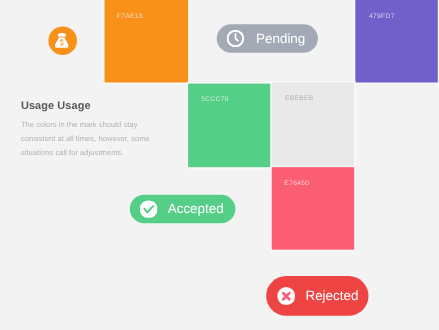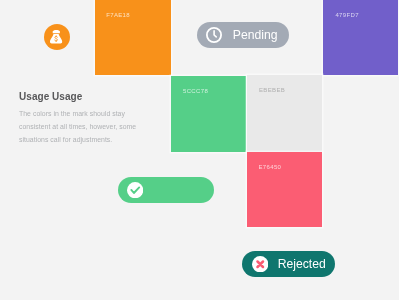--- a/index.html
+++ b/index.html
@@ -73,23 +73,24 @@
     <span class="lbl" style="margin-left:10.5px;">Pending</span>
   </div>
 
   <div class="pill" style="left: 117.7px; top: 177.2px; width: 96.2px; height: 25.6px; background: rgb(85, 207, 136);">
     <span style="margin-left:9px;display:flex;">
       <svg width="16.3" height="16.3" viewBox="0 0 16.3 16.3">
         <circle cx="8.15" cy="8.15" r="8.15" fill="#fff"></circle>
         <path d="M4.3 7.9 L6.9 11.0 L12.2 5.4" fill="none" stroke-width="1.9" stroke-linecap="round" stroke-linejoin="round" stroke="#55CF88"></path>
       </svg>
     </span>
+    <span class="lbl" style="margin-left:9.5px;">Accepted</span>
   </div>
 
-  <div class="pill" style="left: 241.8px; top: 250.9px; width: 93px; height: 26px; background: #0f766e;">
+  <div class="pill" style="left: 241.8px; top: 250.9px; width: 93px; height: 36px; background: #ef4444;">
     <span style="margin-left:10px;display:flex;">
       <svg width="16.4" height="16.4" viewBox="0 0 16.4 16.4">
         <circle cx="8.2" cy="8.2" r="8.2" fill="#fff"></circle>
         <path d="M5.5 5.5 L11.0 11.0 M11.0 5.5 L5.5 11.0" fill="none" stroke-width="2.5" stroke-linecap="round" stroke="#FB5D73"></path>
       </svg>
     </span>
     <span class="lbl" style="margin-left:9.5px;">Rejected</span>
   </div>
 
 </div>

